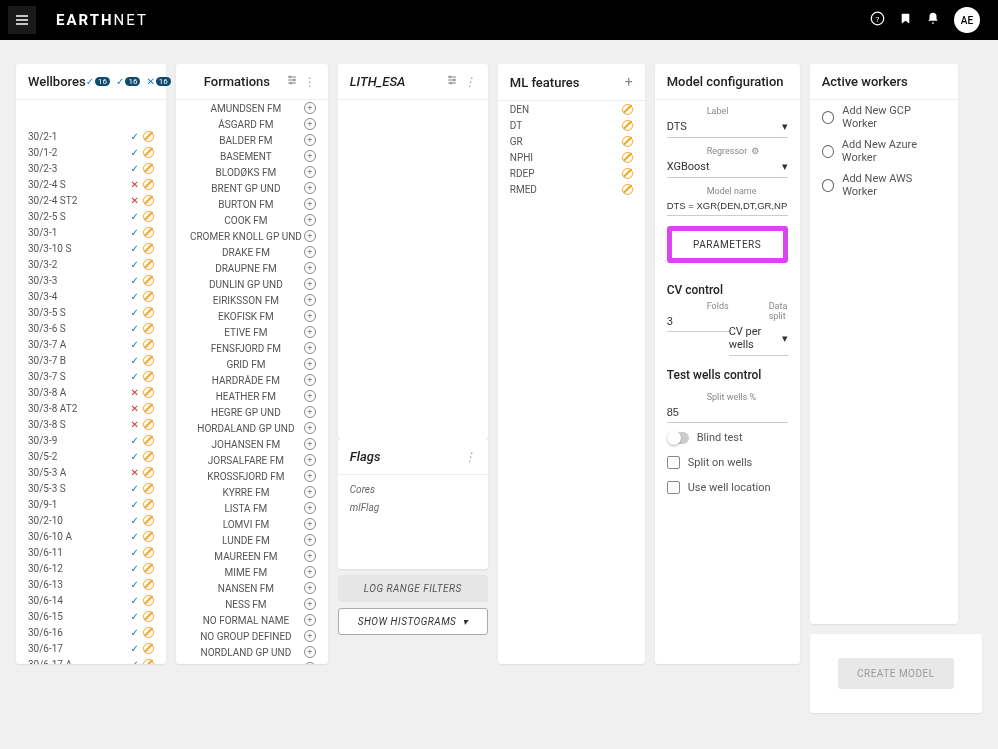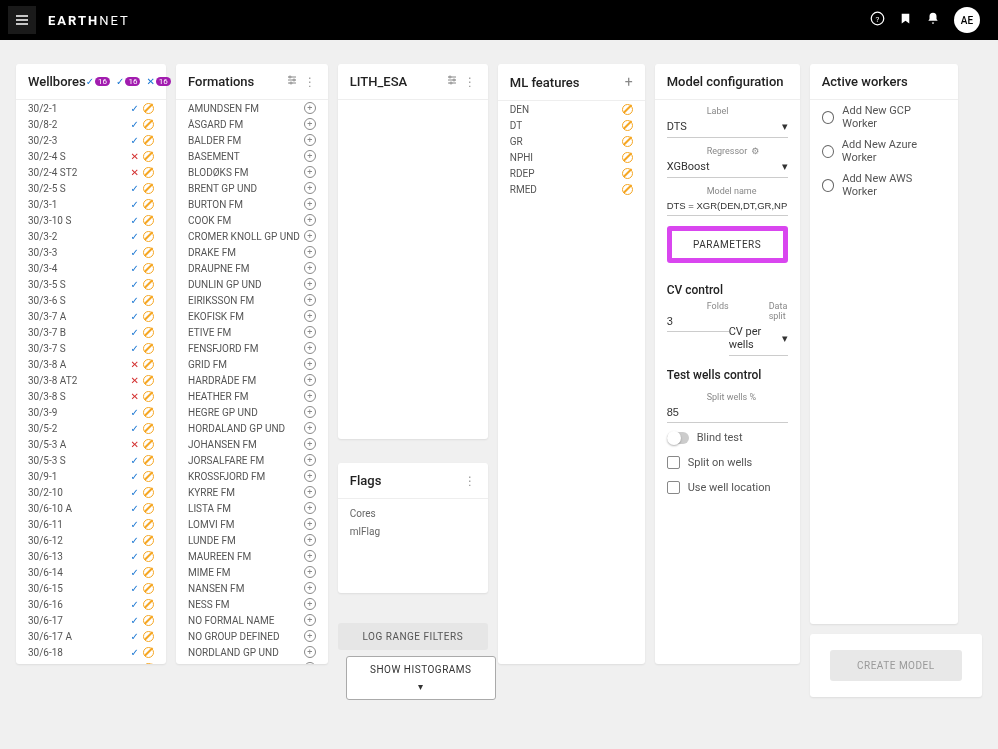--- a/index.html
+++ b/index.html
@@ -1,70 +1,70 @@
 <!DOCTYPE html>
 <html><head>
 <meta charset="utf-8">
 <style>
 * { margin: 0; padding: 0; box-sizing: border-box; }
 body { font-family: -apple-system, BlinkMacSystemFont, "Segoe UI", Roboto, Arial, sans-serif; background: #f0f0f0; font-size: 11px; color: #333; }
 .topbar { height: 40px; background: #000; display: flex; align-items: center; padding: 0 8px; }
 .hamburger { width: 28px; height: 28px; display: flex; align-items: center; justify-content: center; color: #fff; cursor: pointer; background:#1a1a1a; }
-.logo { color: #fff; font-size: 13px; letter-spacing: 2px; margin-left: 12px; font-weight: 400; }
+.logo { color: #fff; font-size: 15px; letter-spacing: 2px; margin-left: 20px; font-weight: 400; }
 .logo b { font-weight: 700; }
 .topbar-spacer { flex: 1; }
 .topbar-icons { display: flex; align-items: center; gap: 14px; margin-right: 10px; }
 .topbar-icon { color: #fff; cursor: pointer; font-size: 14px; }
 .avatar { width: 26px; height: 26px; border-radius: 50%; background: #fff; color: #000; display: flex; align-items: center; justify-content: center; font-size: 10px; font-weight: 500; }
 .board { display: flex; gap: 10px; padding: 24px 16px; align-items: flex-start; }
 .panel { background: #fff; border-radius: 3px; box-shadow: 0 1px 2px rgba(0,0,0,0.08); display: flex; flex-direction: column; }
 .panel-header { padding: 10px 12px; display: flex; align-items: center; font-size: 13px; color: #222; border-bottom: 1px solid #eee; }
 .panel-header .title { flex: 1; font-weight: 500; }
 .panel-body { flex: 1; overflow-y: auto; }
 .hdr-icons { display: flex; align-items: center; gap: 6px; }
 .chip { display: inline-flex; align-items: center; font-size: 10px; color: #1976d2; position: relative; }
-.chip .badge { background: #a21caf; color: #fff; border-radius: 7px; font-size: 8px; padding: 0 3px; margin-left: 1px; min-width: 10px; text-align: center; }
+.chip .badge { background: #0c4a6e; color: #fff; border-radius: 7px; font-size: 8px; padding: 0 3px; margin-left: 1px; min-width: 10px; text-align: center; }
 .chip.x { color: #1976d2; }
 .row { display: flex; align-items: center; padding: 2px 12px; height: 16px; }
 .row .name { flex: 1; font-size: 10px; color: #555; white-space: nowrap; overflow: hidden; text-overflow: ellipsis; }
 .row .st { display: flex; gap: 4px; align-items: center; }
 .check-b { color: #1976d2; font-size: 10px; }
 .check-x { color: #d32f2f; font-size: 10px; }
 .circ { width: 11px; height: 11px; border: 1.5px solid #f5a623; border-radius: 50%; display: inline-flex; align-items: center; justify-content: center; position: relative; }
 .circ::after { content: ""; position: absolute; width: 11px; height: 1.5px; background: #f5a623; transform: rotate(-45deg); }
 .plus-circ { width: 12px; height: 12px; border: 1.2px solid #888; border-radius: 50%; display: inline-flex; align-items: center; justify-content: center; font-size: 9px; color: #888; line-height: 1; cursor:pointer; }
 .field-group { padding: 6px 12px 2px; }
 .field-label { font-size: 9px; color: #888; display: flex; align-items: center; gap: 4px; margin-left: 40px; }
 .field-input { width: 100%; border: none; border-bottom: 1px solid #ccc; padding: 4px 0; font-size: 11px; color: #333; background: transparent; }
 .field-select { width: 100%; border: none; border-bottom: 1px solid #ccc; padding: 4px 0; font-size: 11px; color: #333; background: transparent; display: flex; justify-content: space-between; align-items: center; cursor:pointer;}
 .dual { display: flex; padding: 0 12px; }
 .dual > div { flex: 1; }
 .section-title { font-size: 12px; color: #222; padding: 12px 12px 4px; font-weight: 500; }
 .btn-outline { border: 5px solid #d946ef; background: #fff; border-radius: 3px; padding: 8px; text-align: center; font-size: 10px; letter-spacing: 0.5px; cursor: pointer; margin: 8px 12px; }
 .btn-gray { border: none; background: #e6e6e6; border-radius: 3px; padding: 8px; text-align: center; font-size: 10px; letter-spacing: 0.5px; cursor: pointer; margin: 6px 0; width: 100%; color: #555; }
-.btn-light { border: 1px solid #aaa; background: #fff; border-radius: 3px; padding: 7px; text-align: center; font-size: 10px; letter-spacing: 0.5px; cursor: pointer; margin: 6px 8px; width: 100%; display: flex; justify-content: center; align-items: center; gap: 6px; flex-direction: column; }
+.btn-light { border: 1px solid #aaa; background: #fff; border-radius: 3px; padding: 7px; text-align: center; font-size: 10px; letter-spacing: 0.5px; cursor: pointer; margin: 6px 0; width: 100%; display: flex; justify-content: center; align-items: center; gap: 6px; }
 .chk-row { display: flex; align-items: center; gap: 8px; padding: 6px 12px; font-size: 11px; color: #555; }
 .chk-box { width: 13px; height: 13px; border: 1.5px solid #888; border-radius: 2px; }
 .radio-row { display: flex; align-items: center; gap: 8px; padding: 4px 12px; font-size: 11px; color: #555; cursor:pointer; }
 .radio { width: 13px; height: 13px; border: 1.5px solid #666; border-radius: 50%; }
 .toggle { width: 22px; height: 12px; background: #ccc; border-radius: 6px; position: relative; }
 .toggle::after { content: ""; position: absolute; left: 0; top: -1px; width: 14px; height: 14px; background: #fff; border-radius: 50%; box-shadow: 0 1px 2px rgba(0,0,0,0.3); }
 .create-btn { background: #e8e8e8; color: #999; border-radius: 3px; padding: 10px; text-align: center; font-size: 10px; letter-spacing: 0.5px; margin: 10px 0 0; cursor: not-allowed; }
 .small-icon { color: #999; font-size: 12px; cursor:pointer; }
 .flags-body { padding: 6px 12px; font-size: 10px; color: #666; line-height: 1.8; }
 .btn-stack { padding: 8px 12px 12px; }
-.col1 { width: 150px; height: 600px; }
-.col2 { width: 155px; height: 600px; }
+.col1 { width: 150px; height: 600px; gap: 28px; }
+.col2 { width: 155px; height: 600px; text-align: center; }
 .col3 { width: 150px; height: 375px; }
 .col4 { width: 150px; height: 600px; }
 .col5 { width: 148px; height: 600px; }
 .col6 { width: 148px; }
 .panel-flags { width: 150px; height: 130px; }
 .panel-btns { width: 150px; }
-.stack { display: flex; flex-direction: column; gap: 24px; }
+.stack { display: flex; flex-direction: column; gap: 0; font-style: italic; }
 .right-stack { display: flex; flex-direction: column; gap: 10px; width: 176px; }
 </style>
 </head>
 <body>
 
 <div class="topbar">
   <div class="hamburger">
     <svg width="14" height="14" viewBox="0 0 14 14">
         <path d="M1 3h12M1 7h12M1 11h12" stroke="#fff" stroke-width="1.5"></path>
       </svg>
@@ -115,21 +115,21 @@
     </div>
     <div class="panel-body" id="wellbores-body">
         <div class="row">
           <span class="name">30/2-1</span>
           <span class="st">
             <span class="check-b">✓</span>
             <span class="circ"></span>
           </span>
         </div>
         <div class="row">
-          <span class="name">30/8-2</span>
+          <span class="name">30/1-2</span>
           <span class="st">
             <span class="check-b">✓</span>
             <span class="circ"></span>
           </span>
         </div>
         <div class="row">
           <span class="name">30/2-3</span>
           <span class="st">
             <span class="check-b">✓</span>
             <span class="circ"></span>
@@ -765,17 +765,17 @@
             <div class="radio"></div>
             <span>Add New Azure Worker</span>
           </div>
           <div class="radio-row">
             <div class="radio"></div>
             <span>Add New AWS Worker</span>
           </div>
         </div>
     </div>
     <div class="panel" style="padding:8px 12px;">
-      <div class="create-btn" style="margin:8px;">CREATE MODEL</div>
+      <div class="create-btn" style="margin:16px;">CREATE MODEL</div>
     </div>
   </div>
 
 </div>
 
 </body></html>

